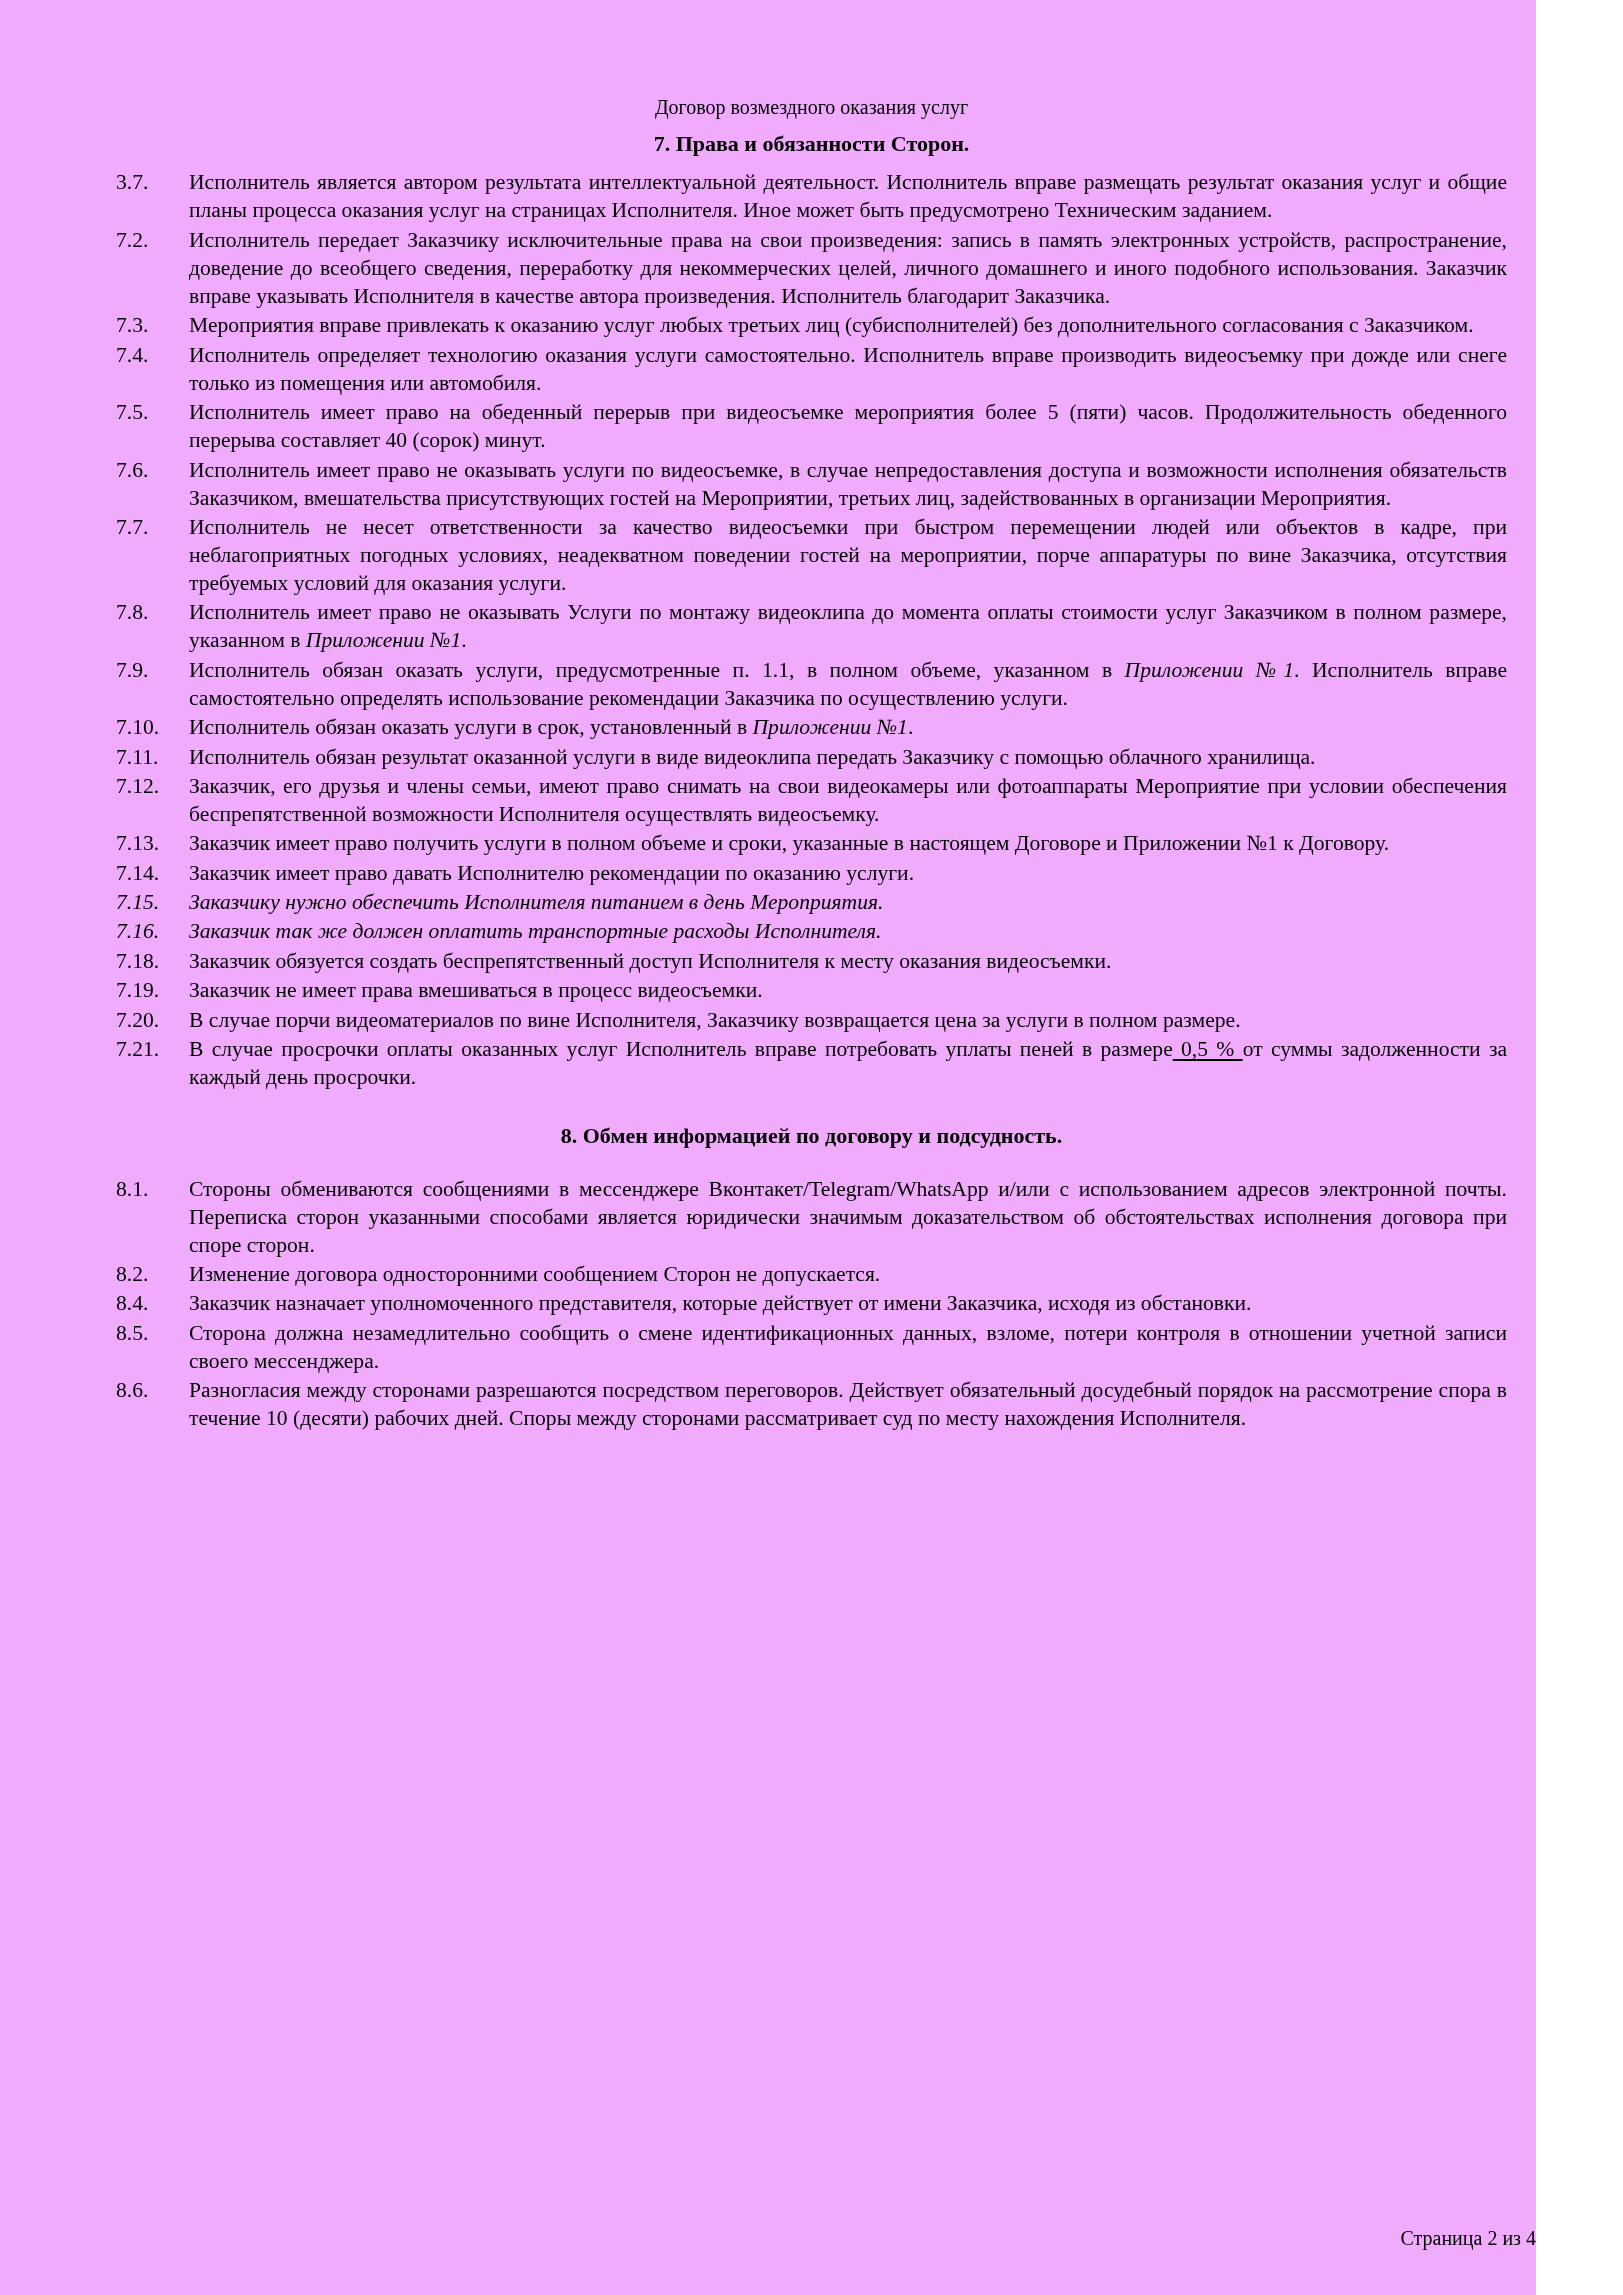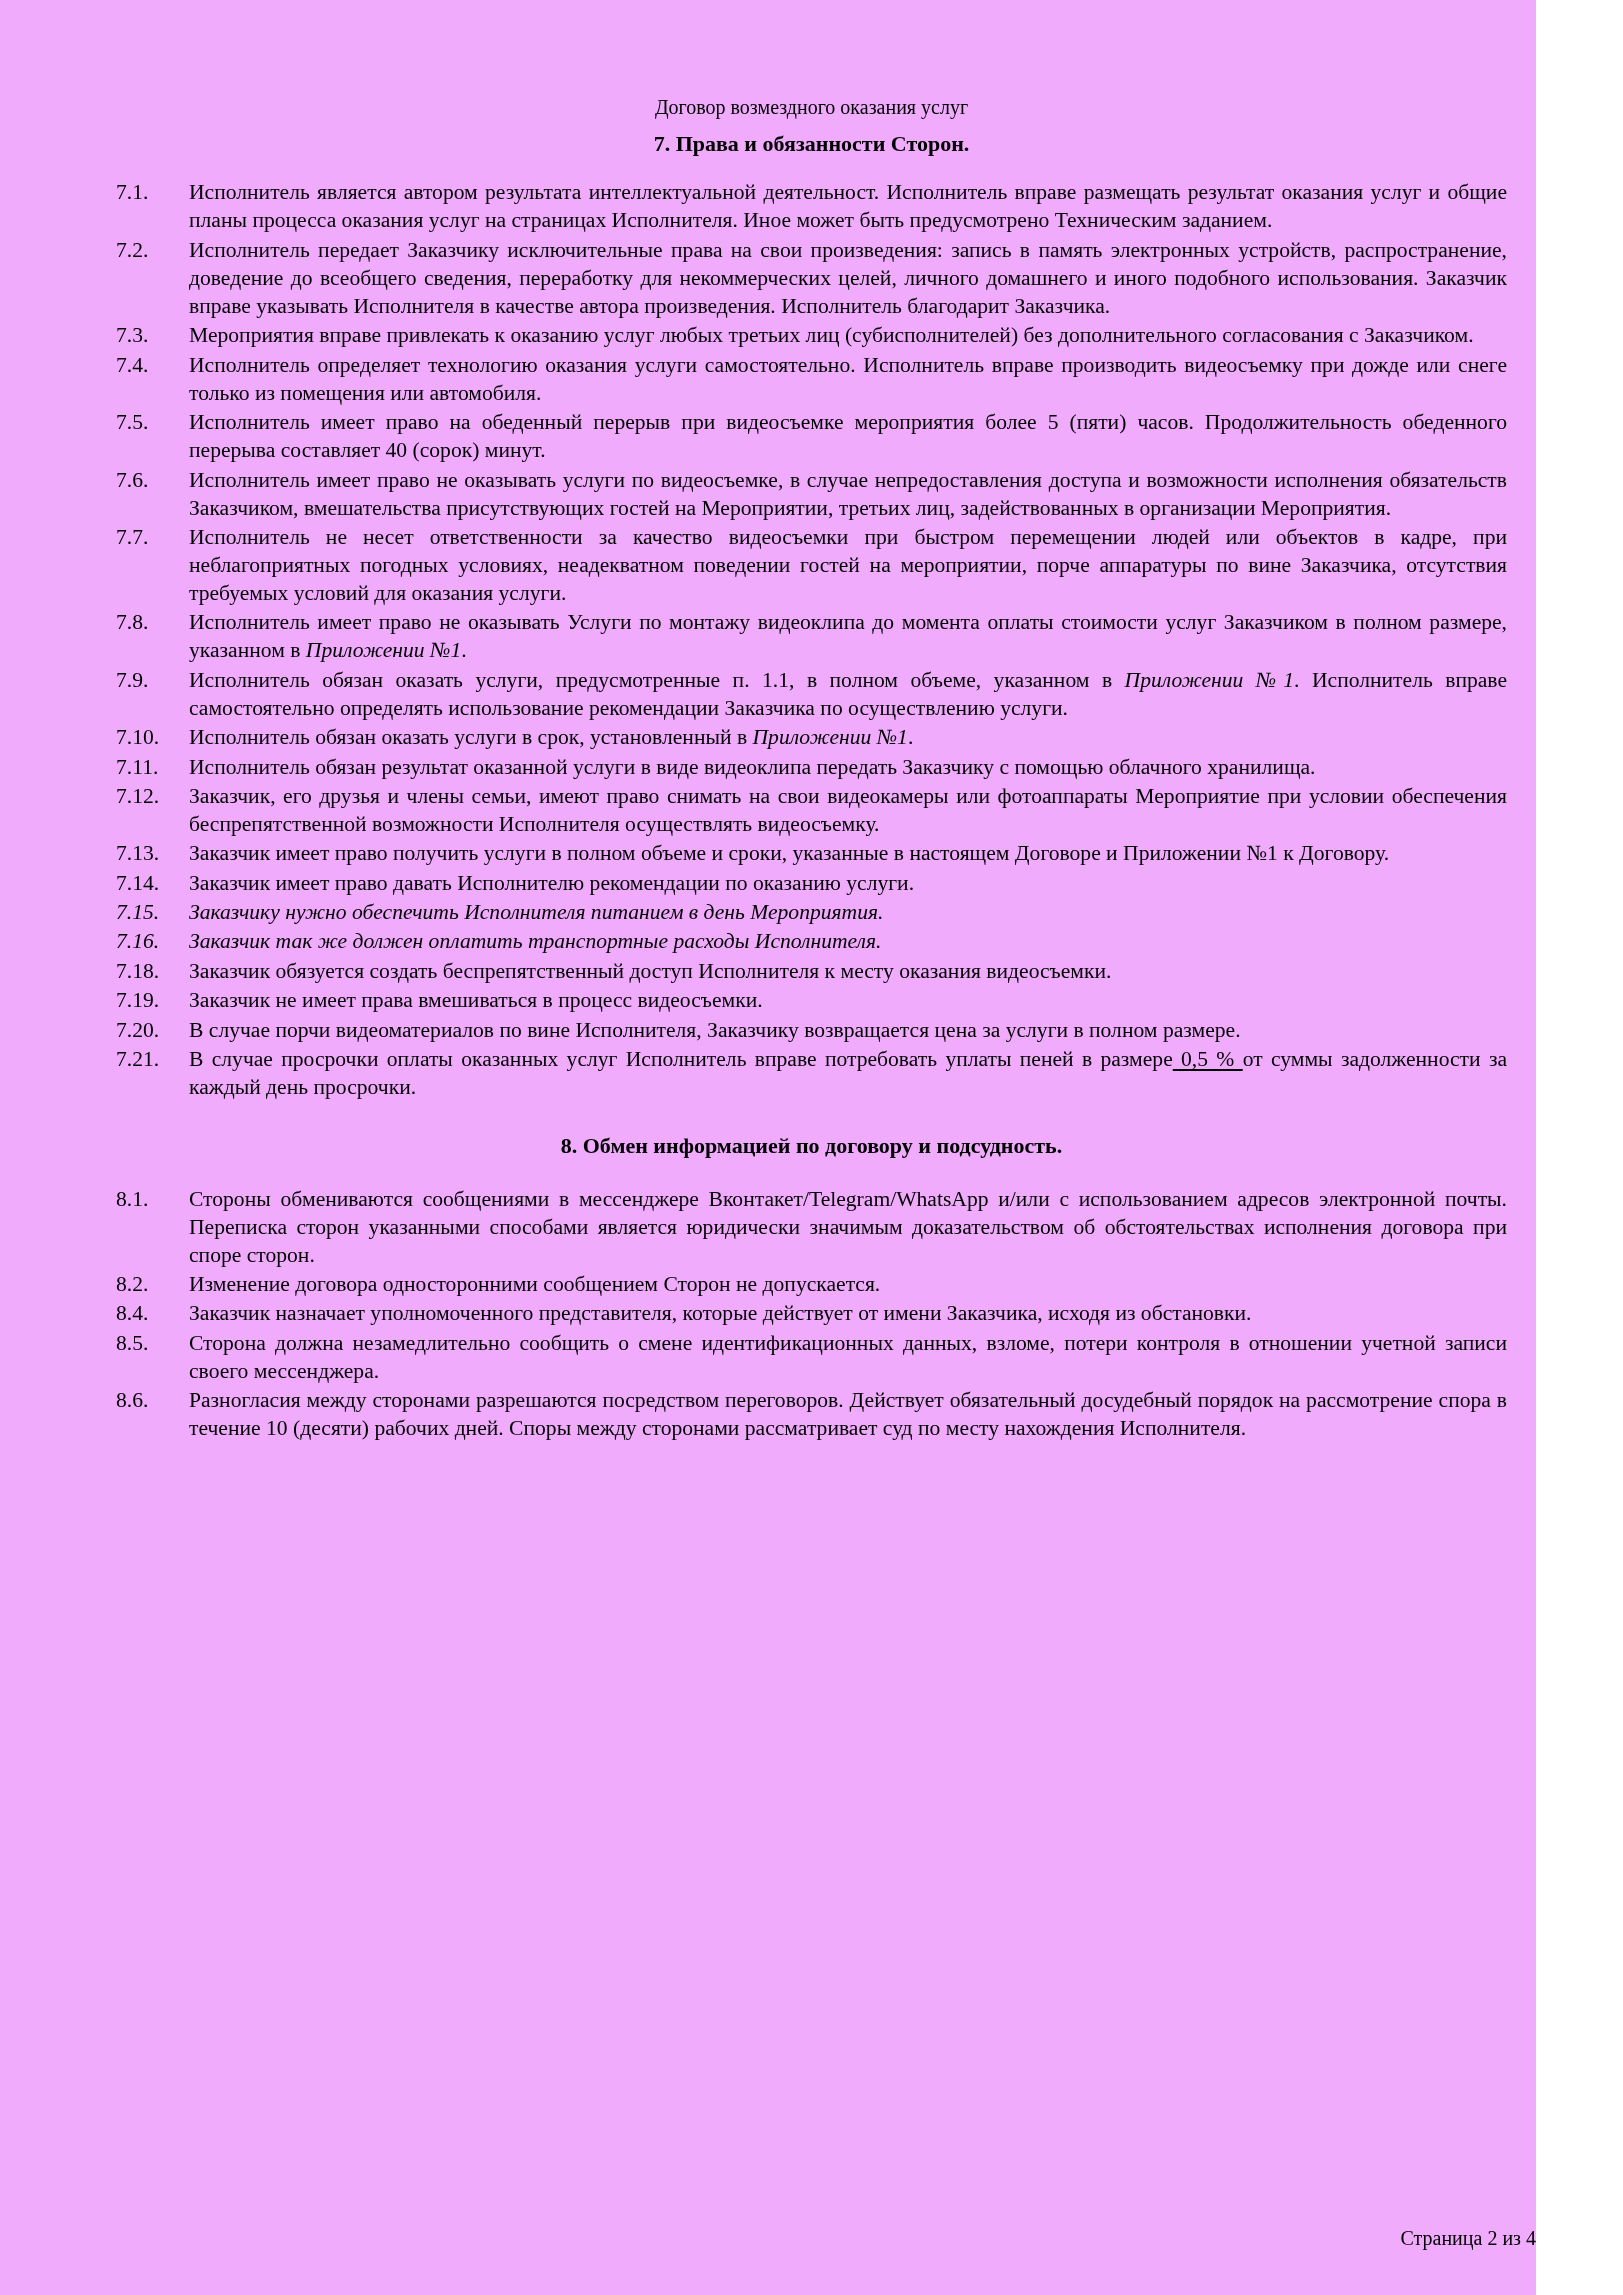--- a/index.html
+++ b/index.html
@@ -32,21 +32,21 @@
     margin-top: 97px;
     margin-bottom: 0;
   }
 
   .section-heading {
     text-align: center;
     font-weight: bold;
     font-size: 22px;
     line-height: 1.0;
     margin-top: 16.4px;
-    margin-bottom: 23px;
+    margin-bottom: 13px;
   }
   .section-heading.sec8 {
     margin-top: 34px;
     margin-bottom: 27.5px;
   }
 
   .clause {
     display: flex;
     align-items: flex-start;
     font-size: 21.6px;
@@ -96,21 +96,21 @@
 <div class="page">
 
   <div class="content">
 
     <div class="doc-header">Договор возмездного оказания услуг</div>
 
     <div class="section-heading">7. Права и обязанности Сторон.</div>
 
     <div id="sec7-list">
         <div class="clause">
-          <div class="num">7.1.</div>
+          <div class="num">3.7.</div>
           <div class="body">Исполнитель является автором результата интеллектуальной деятельност. Исполнитель вправе размещать результат оказания услуг и общие планы процесса оказания услуг на страницах Исполнителя. Иное может быть предусмотрено Техническим заданием.</div>
         </div>
         <div class="clause">
           <div class="num">7.2.</div>
           <div class="body">Исполнитель передает Заказчику исключительные права на свои произведения: запись в память электронных устройств, распространение, доведение до всеобщего сведения, переработку для некоммерческих целей, личного домашнего и иного подобного использования. Заказчик вправе указывать Исполнителя в качестве автора произведения. Исполнитель благодарит Заказчика.</div>
         </div>
         <div class="clause">
           <div class="num">7.3.</div>
           <div class="body">Мероприятия вправе привлекать к оказанию услуг любых третьих лиц (субисполнителей) без дополнительного согласования с Заказчиком.</div>
         </div>

